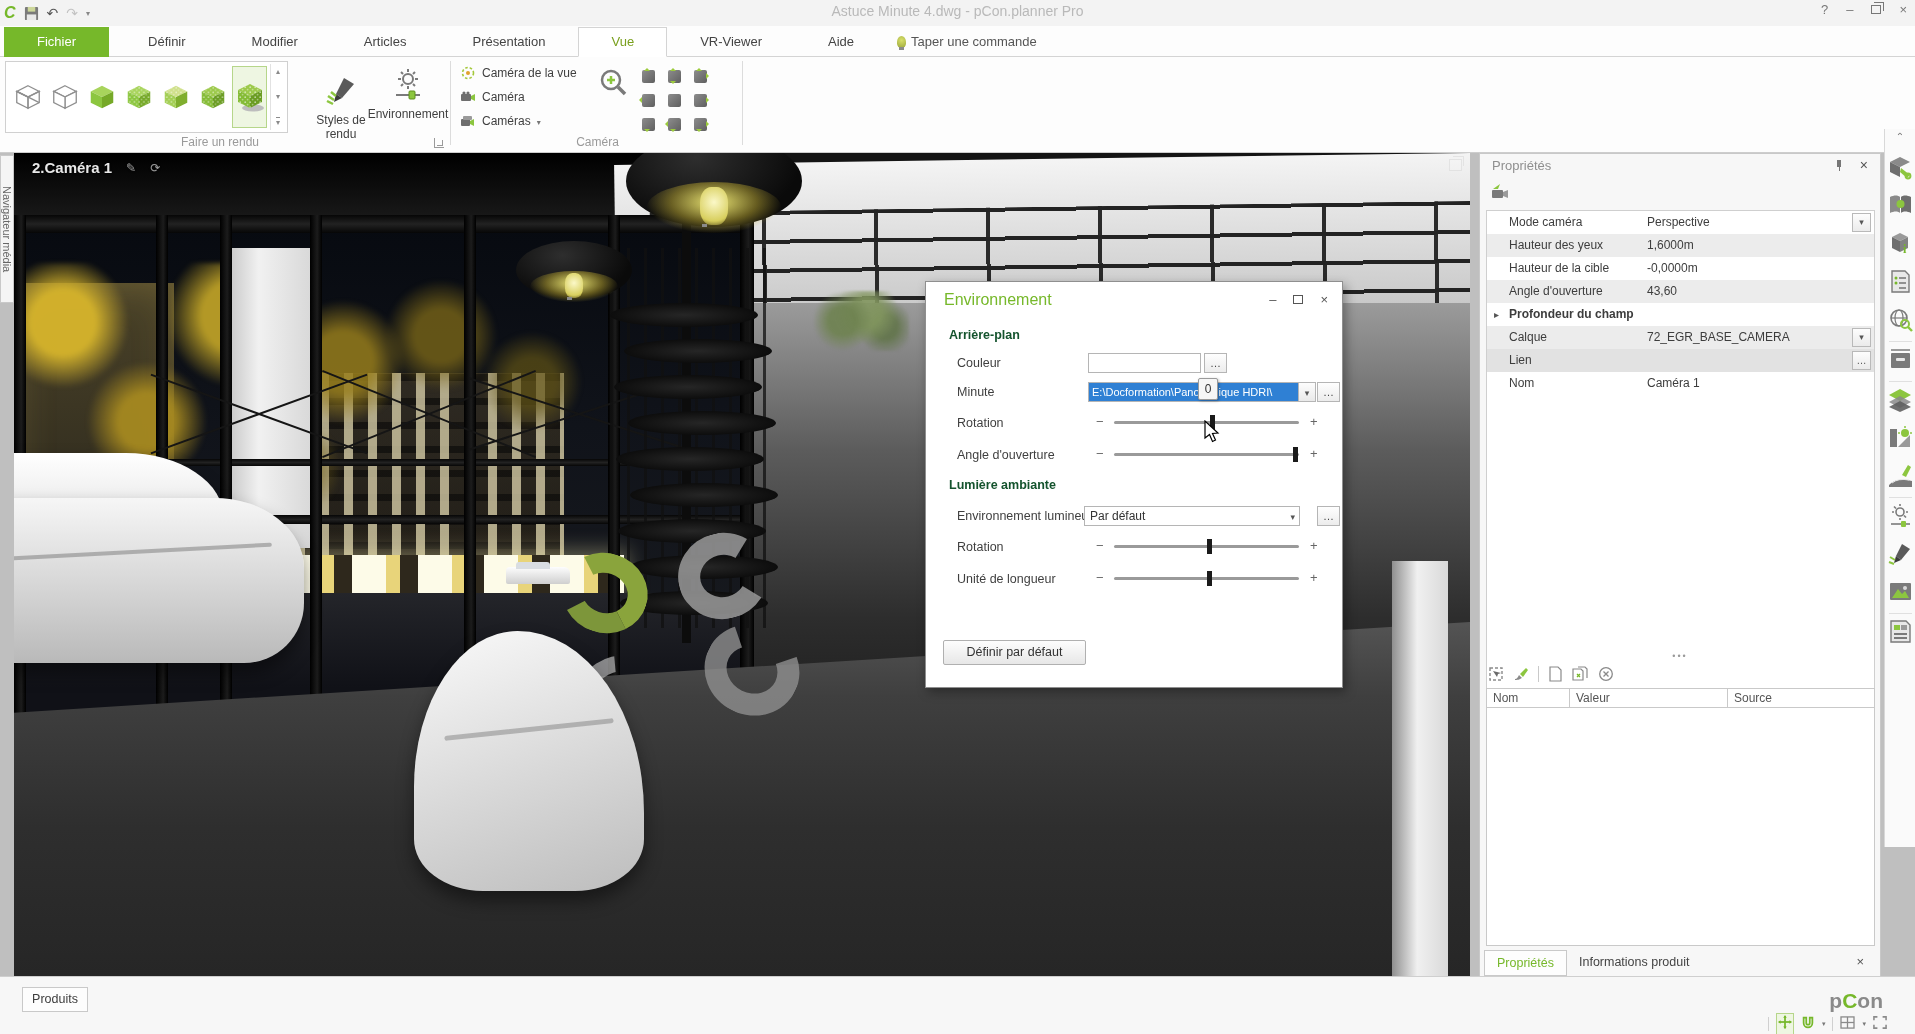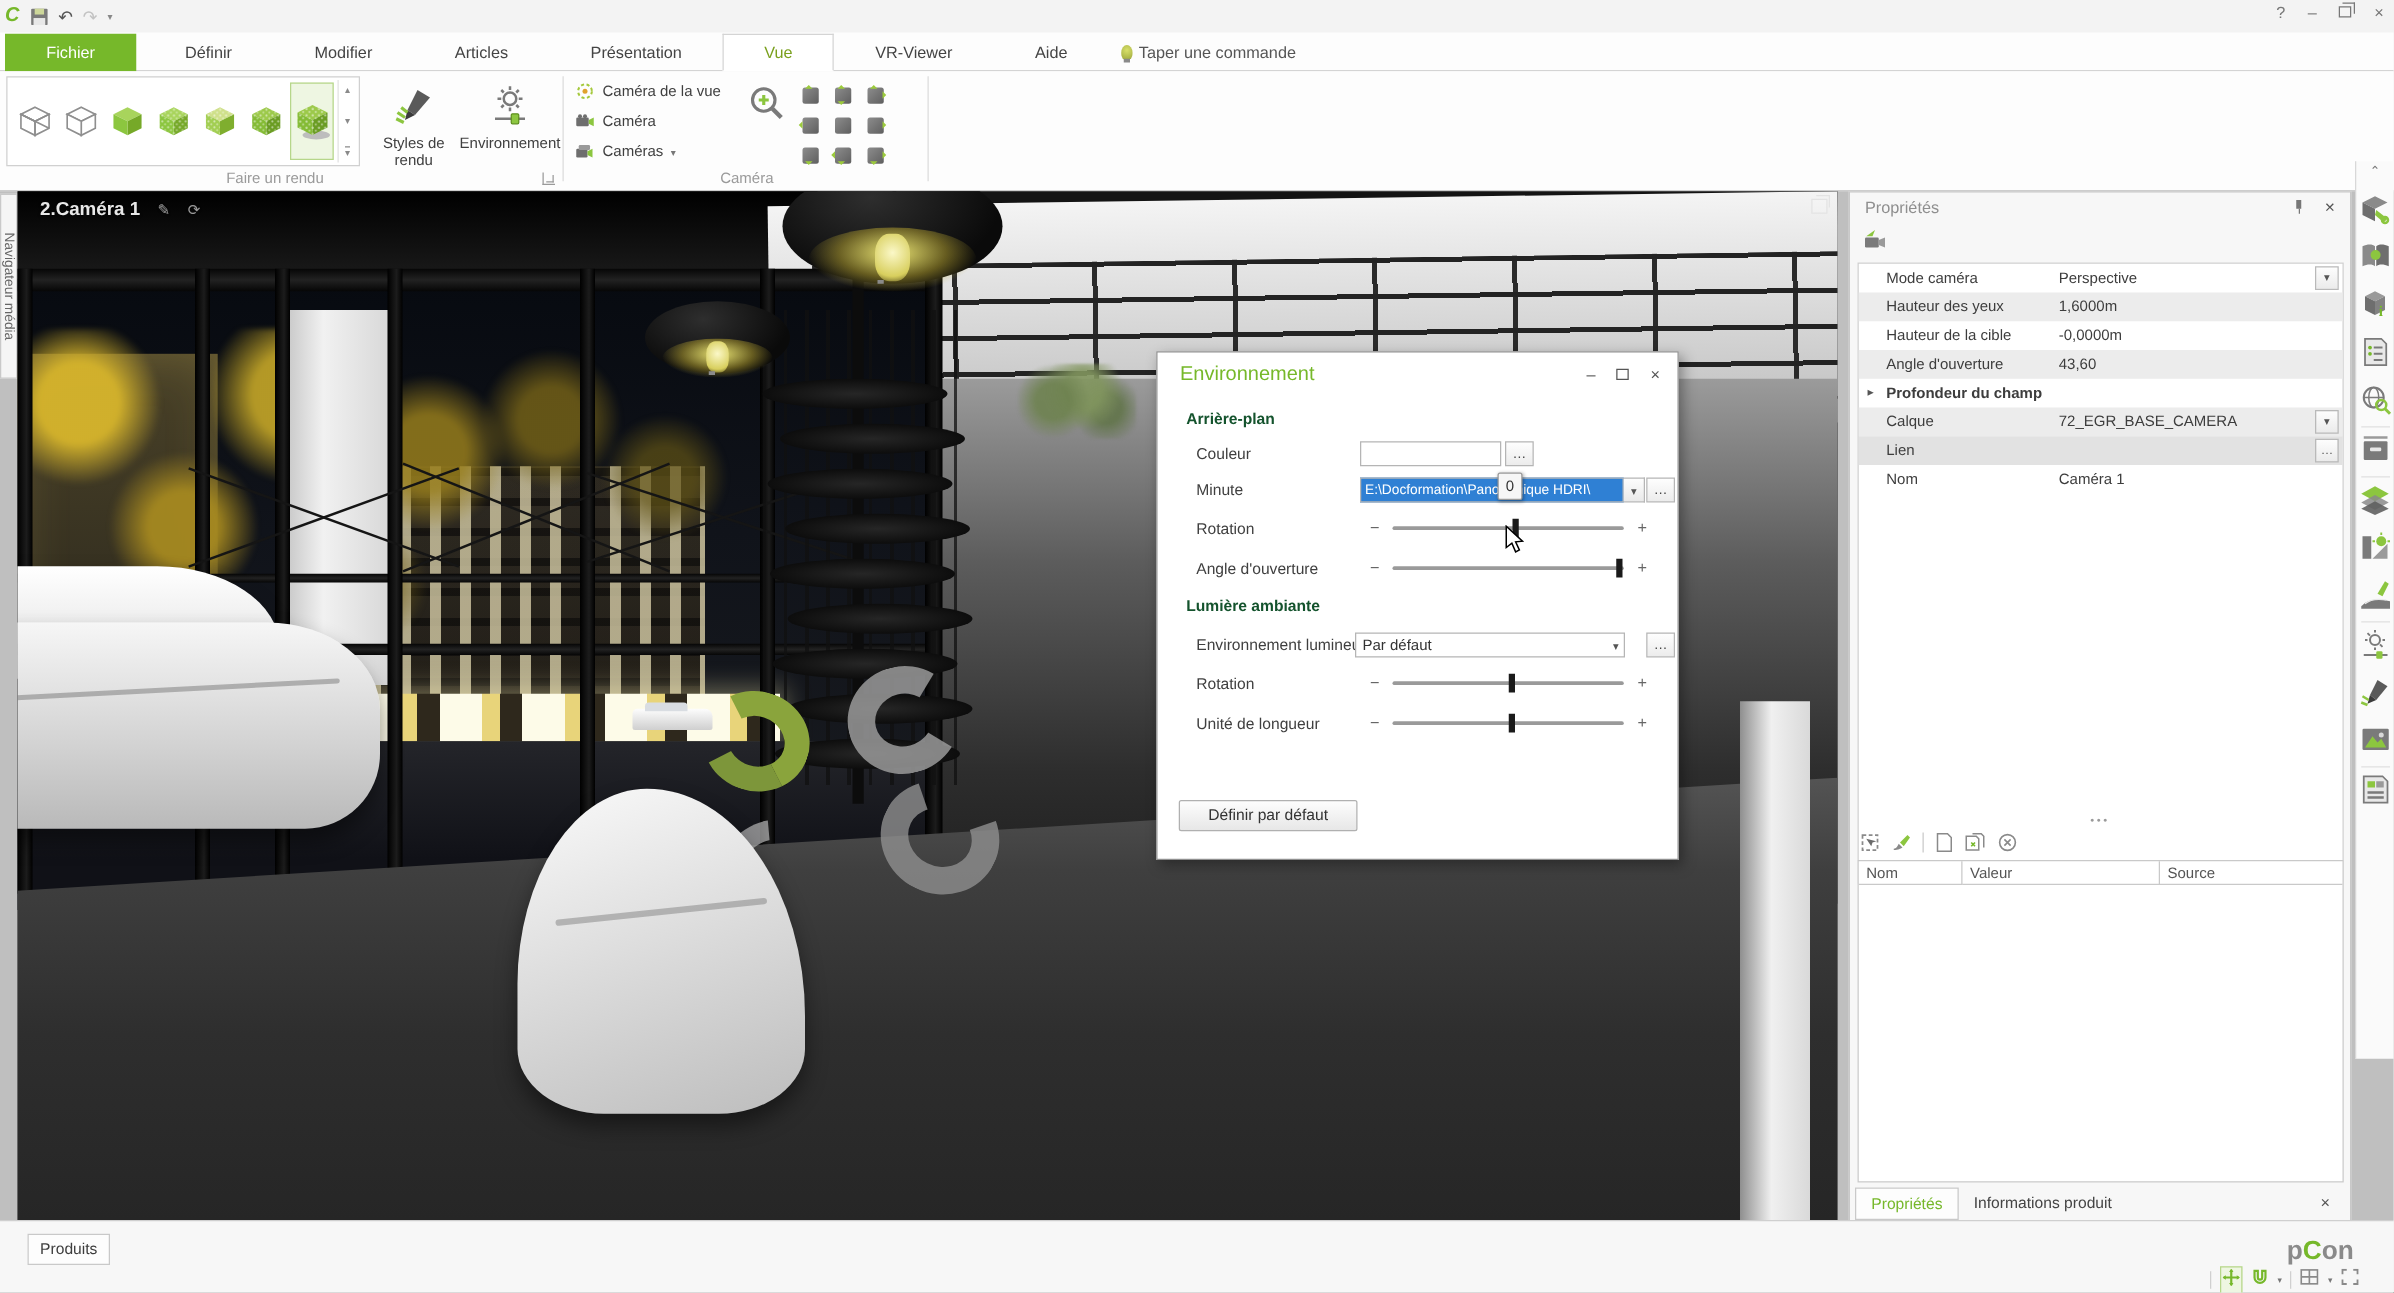--- a/index.html
+++ b/index.html
@@ -203,20 +203,21 @@
       <span class="logo">C</span>
       <svg width="15" height="15" viewBox="0 0 16 16">
           <rect x="1" y="1" width="14" height="14" rx="1" fill="#7a7a7a"></rect>
           <rect x="4" y="1" width="8" height="5" fill="#cdd79a"></rect>
           <rect x="3" y="9" width="10" height="6" fill="#e8e8e8"></rect>
         </svg>
       <span class="uicon">↶</span>
       <span class="uicon disabled">↷</span>
       <span class="caret">▾</span>
     </div>
+    <div class="win-title">Astuce Minute 4.dwg - pCon.planner Pro</div>
     <div class="win-controls">
       <span>?</span>
       <span>–</span>
       <span class="glyph-restore"></span>
       <span>×</span>
     </div>
   </div>
 
   <div class="tabbar">
     <div class="tab file">Fichier</div>
@@ -318,21 +319,21 @@
             </g>
           </svg>
       </div>
       <div class="gal-scroll">
         <span>▴</span>
         <span>▾</span>
         <span class="gal-expand">▾</span>
       </div>
     </div>
 
-    <div class="big-btn" style="left:295px;">
+    <div class="big-btn" style="left:305px;justify-content:center;">
       <span class="bicon">
         <svg width="34" height="34" viewBox="0 0 34 34">
             <path d="M20 4 L30 10 L18 24 L12 20 Z" fill="#5a5a5a"></path>
             <path d="M12 20 L18 24 L10 28 Z" fill="#3c3c3c"></path>
             <g stroke="#8cc63f" stroke-width="2.5">
               <line x1="4" y1="22" x2="10" y2="26"></line>
               <line x1="3" y1="27" x2="9" y2="30"></line>
               <line x1="7" y1="18" x2="12" y2="22"></line>
             </g>
           </svg>

